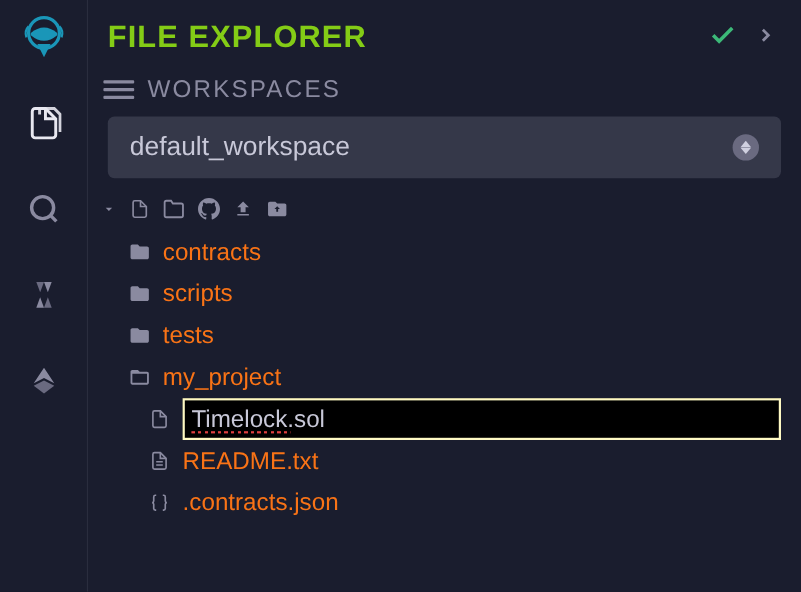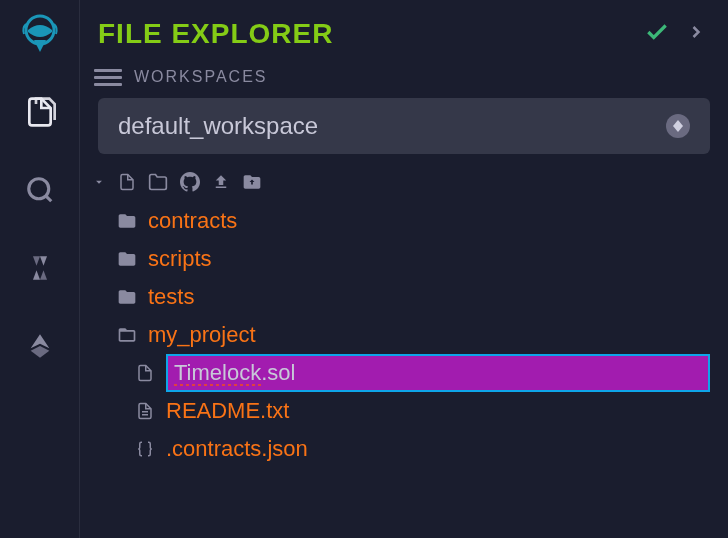--- a/index.html
+++ b/index.html
@@ -57,21 +57,21 @@
       gap: 16px;
     }
     .workspaces-row {
       display: flex;
       align-items: center;
       padding: 8px 18px 12px 14px;
       gap: 12px;
     }
     .workspaces-label {
       color: #8a8aa0;
-      font-size: 16px;
+      font-size: 22px;
       font-weight: 500;
       letter-spacing: 2px;
     }
     .hamburger {
       display: flex;
       flex-direction: column;
       gap: 4px;
       width: 28px;
     }
     .hamburger span {
@@ -132,22 +132,22 @@
     }
     .tree-item-editing {
       padding: 0;
       padding-left: 36px;
       display: flex;
       align-items: center;
       gap: 10px;
     }
     .file-input-wrapper {
       flex: 1;
-      border: 2px solid #0ea5e9;
-      background: #a21caf;
+      border: 2px solid #fef9c3;
+      background: #000000;
       padding: 4px 6px;
       position: relative;
     }
     .file-input {
       background: transparent;
       border: none;
       outline: none;
       color: #c8c8d8;
       font-size: 22px;
       width: 100%;

